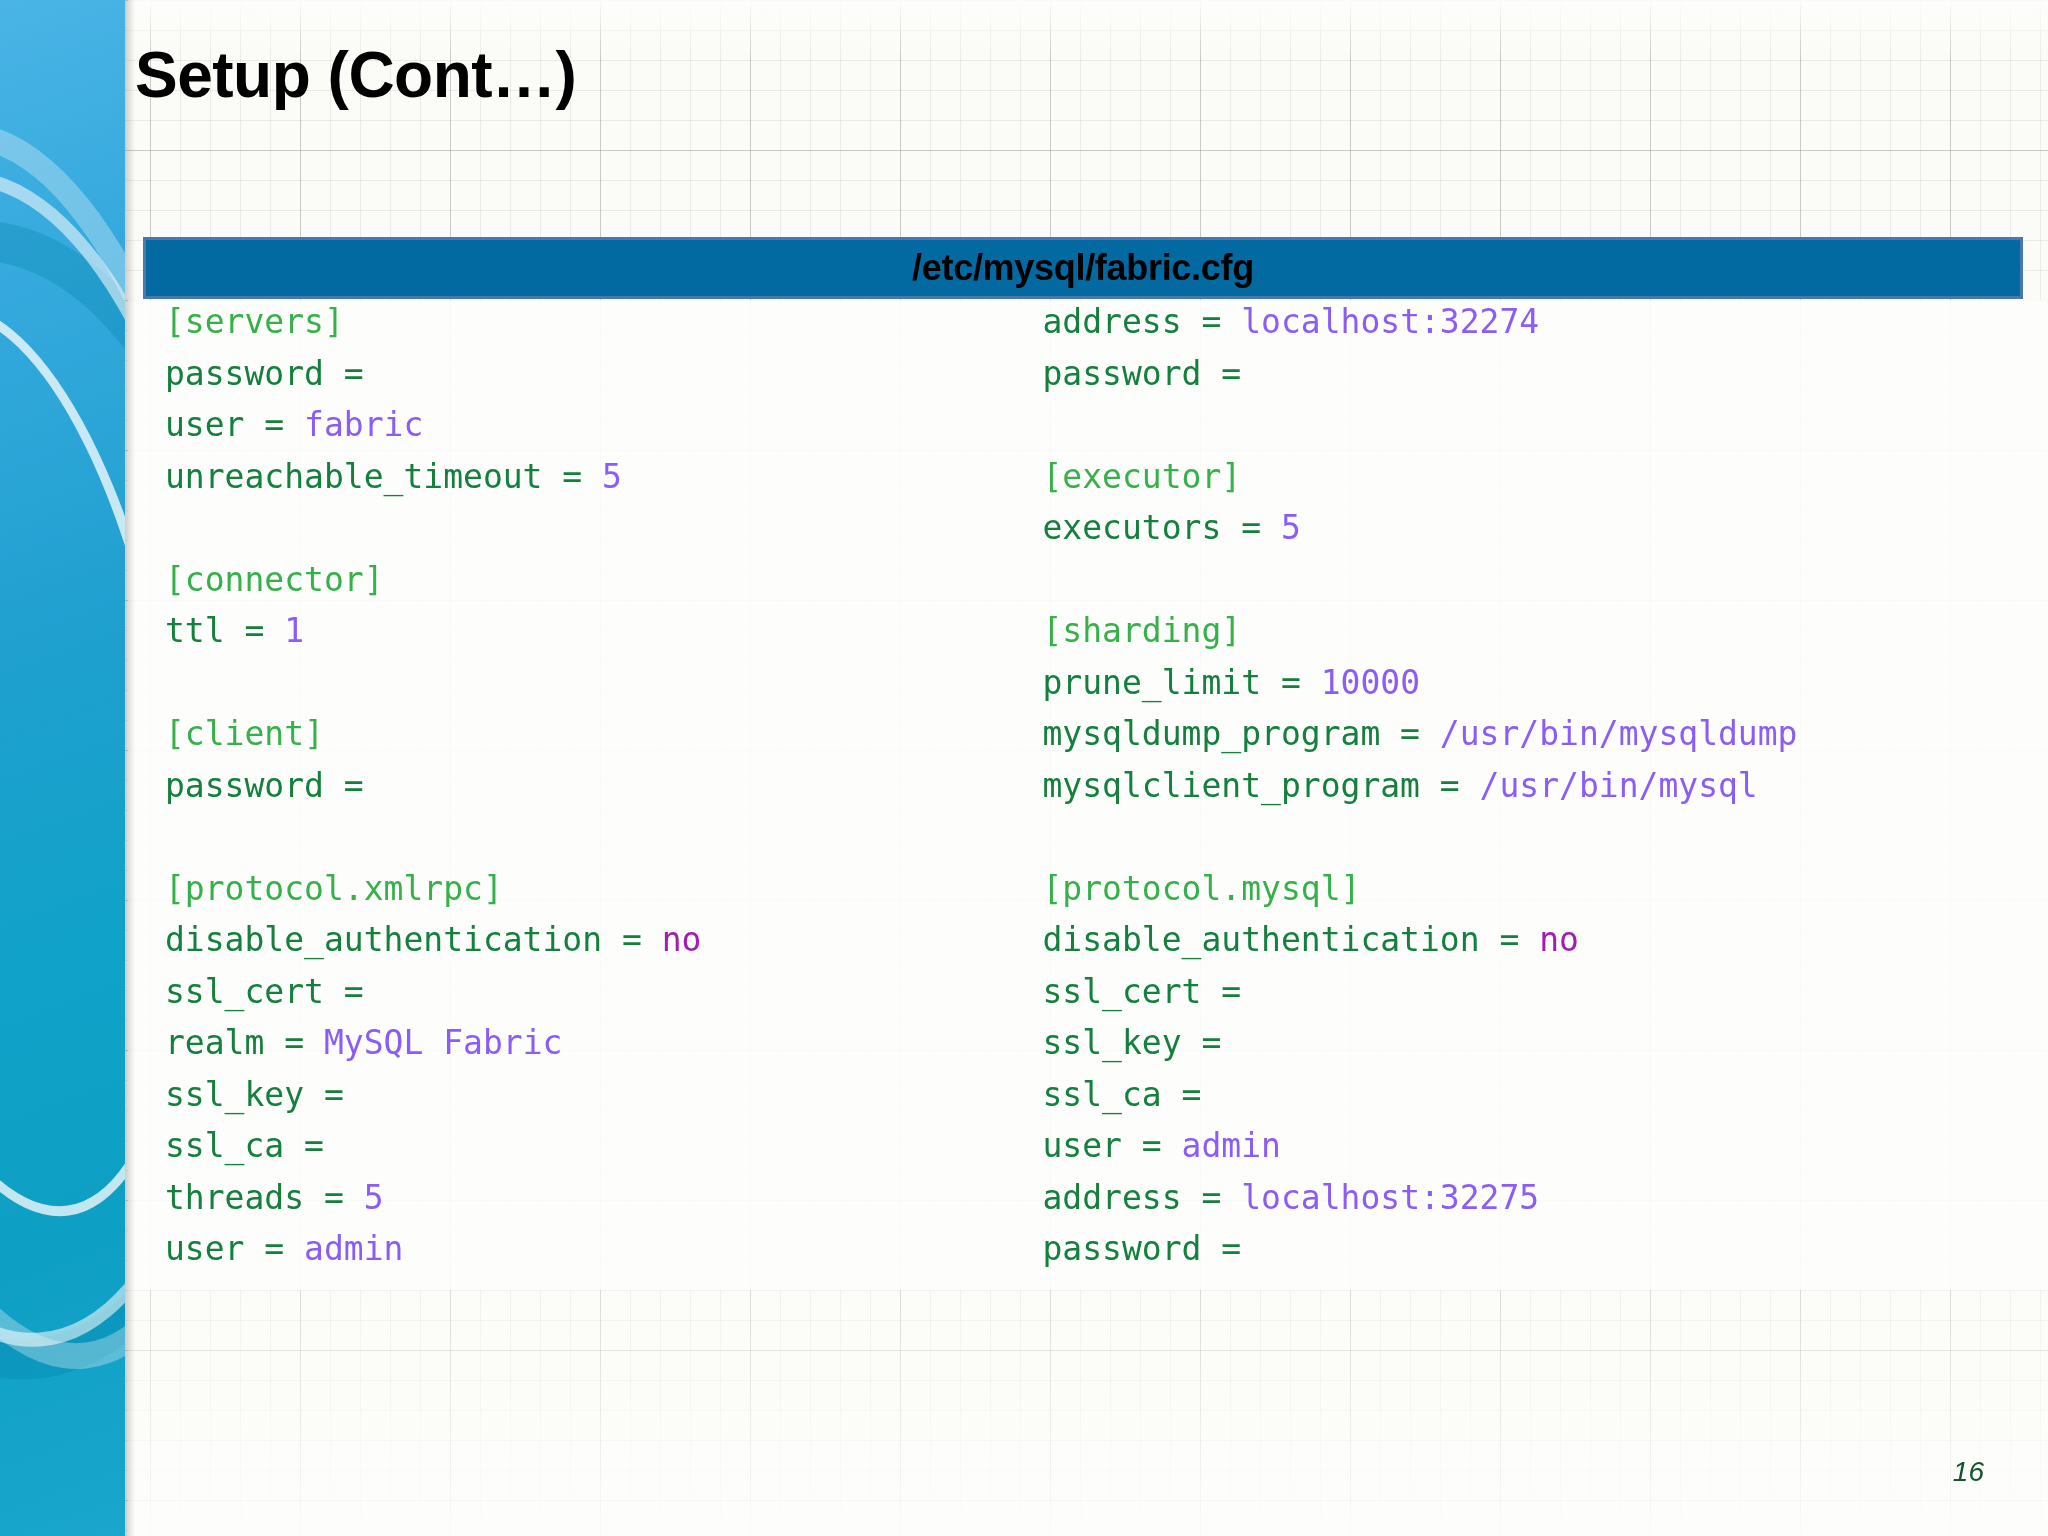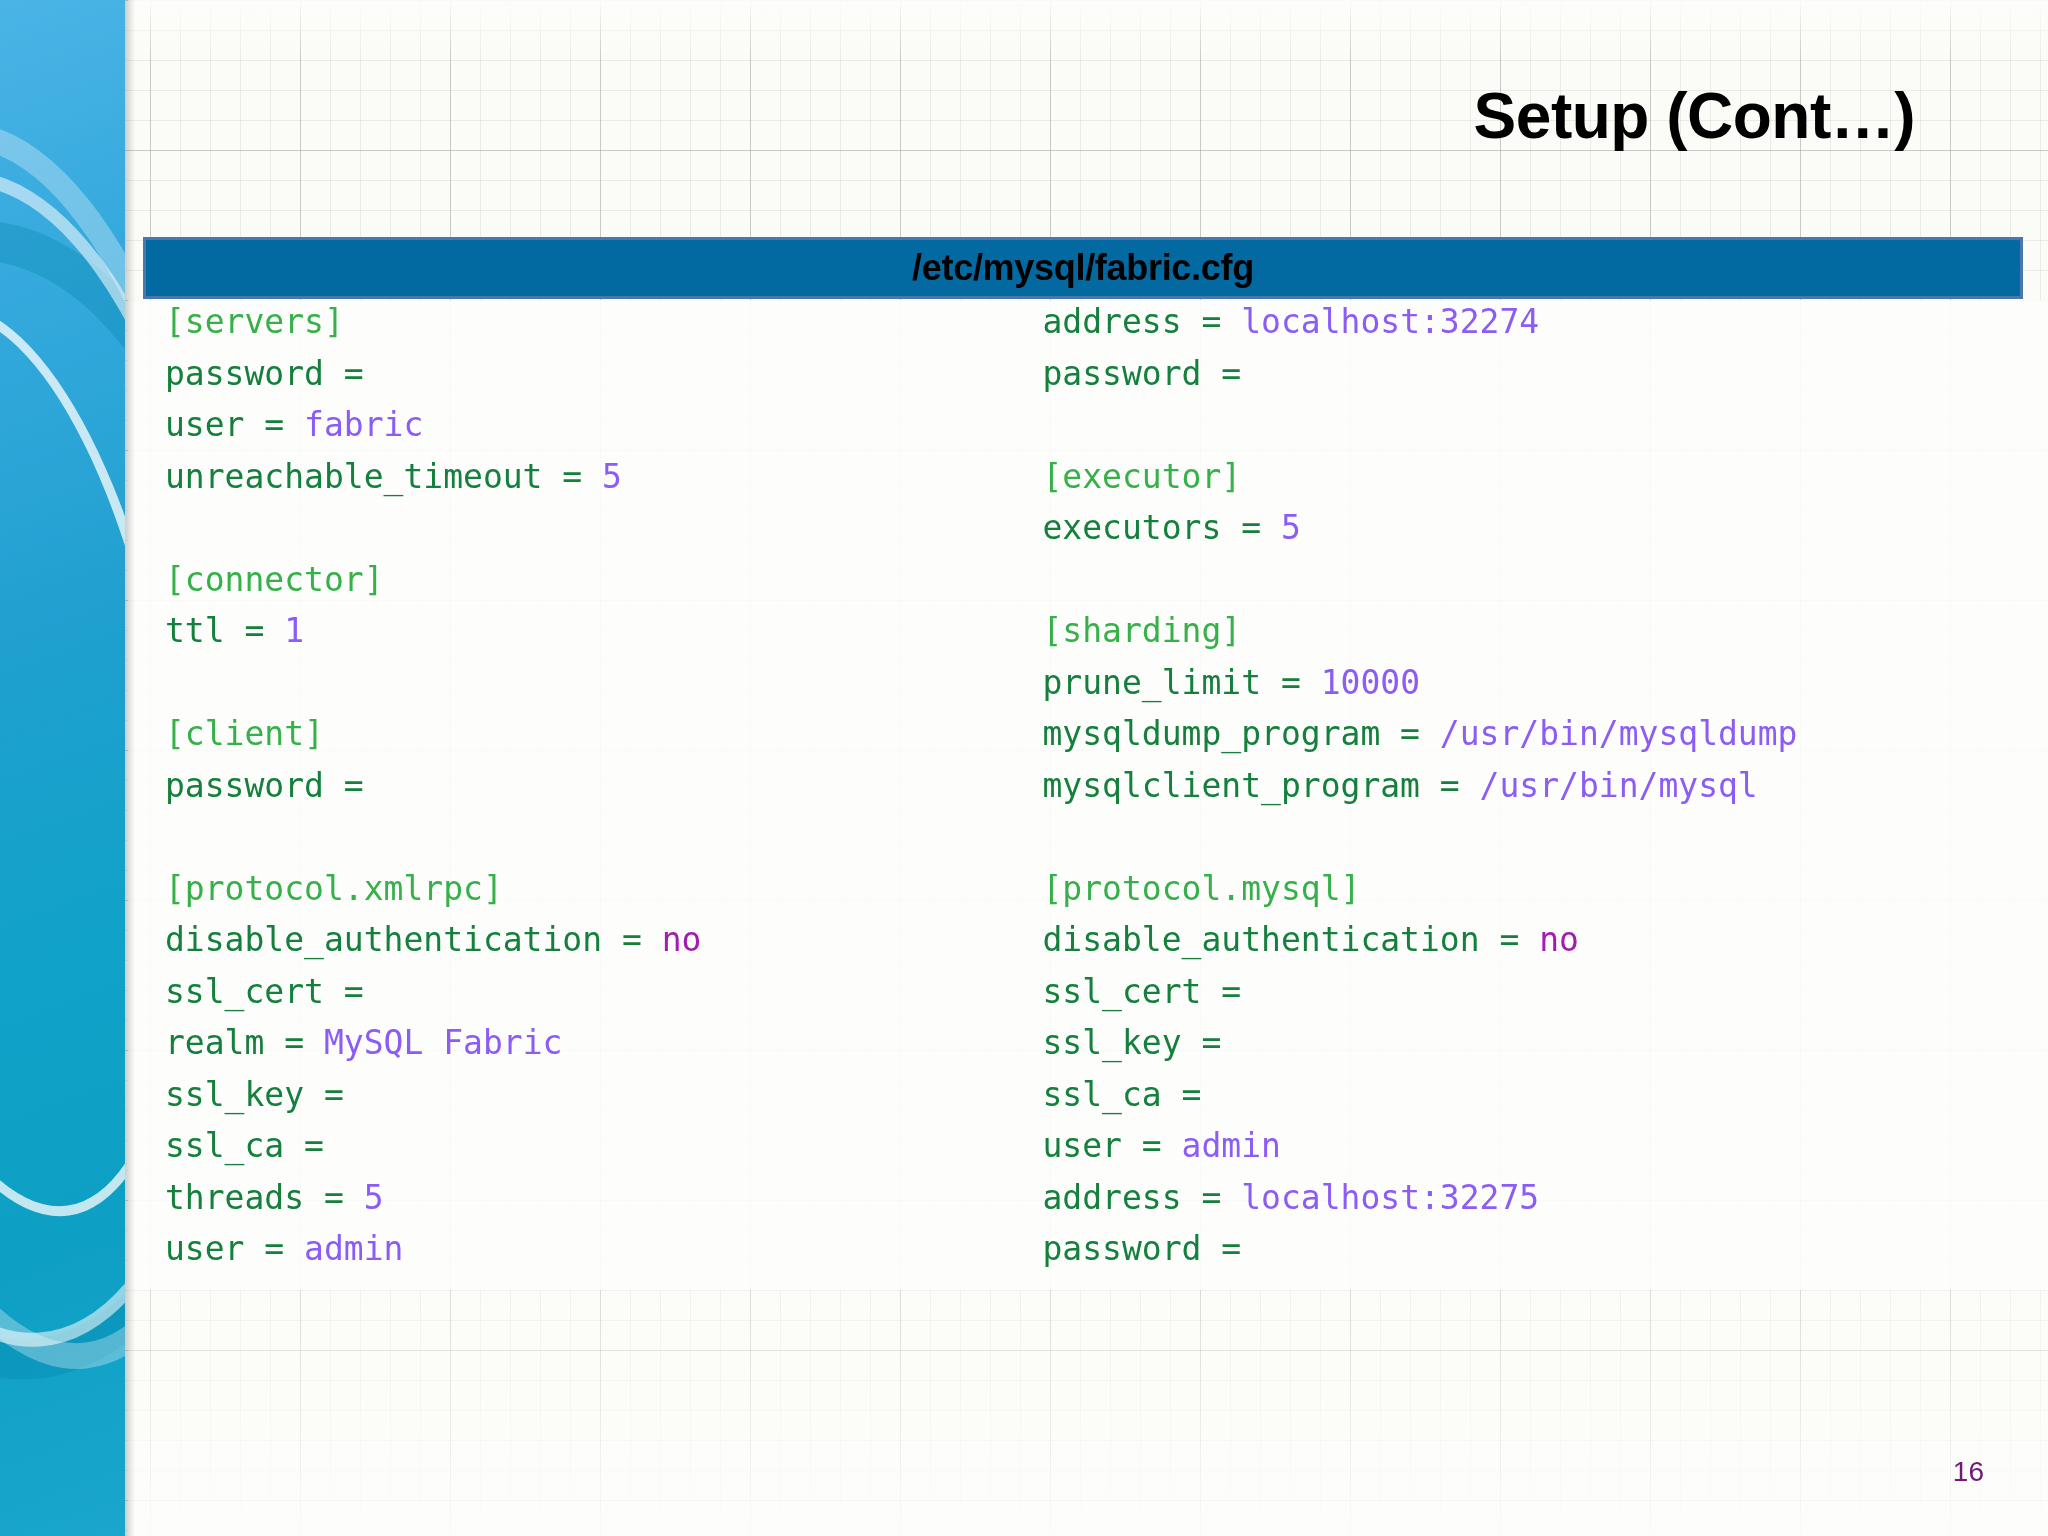--- a/index.html
+++ b/index.html
@@ -101,27 +101,26 @@
     left: 125px; top: 0;
     width: 10px; height: 1536px;
     background: linear-gradient(to right, rgba(120,120,120,0.35), rgba(255,255,255,0));
   }
 
   
   .title {
     position: absolute;
     left: 135px; top: 38px;
     width: 1780px;
-    text-align: right;
+    text-align: left;
     font-size: 64px;
     font-weight: bold;
     color: #000000;
     letter-spacing: -0.5px;
     white-space: nowrap;
-    margin-top: 41px;
   }
 
   
   .file-box {
     position: absolute;
     left: 143px; top: 237px;
     width: 1880px; height: 62px;
     box-sizing: border-box;
     border: 3px solid #4a78ad;
     background: #0369a1;
@@ -157,21 +156,22 @@
   .sec  { color: #36b14a; }
   .val  { color: #8b5cf6; }
   .bool { color: #a21caf; }
   .key  { color: #15803d; }
 
   
   .page-num {
     position: absolute;
     right: 64px; bottom: 48px;
     font-size: 28px;
-    color: #701a75;
+    color: #14532d;
+    font-style: italic;
   }
 </style>
 </head>
 <body>
 
 <div class="slide">
 
   <div class="grid-bg"></div>
   <div class="top-wash"></div>
   <div class="content-wash"></div>

